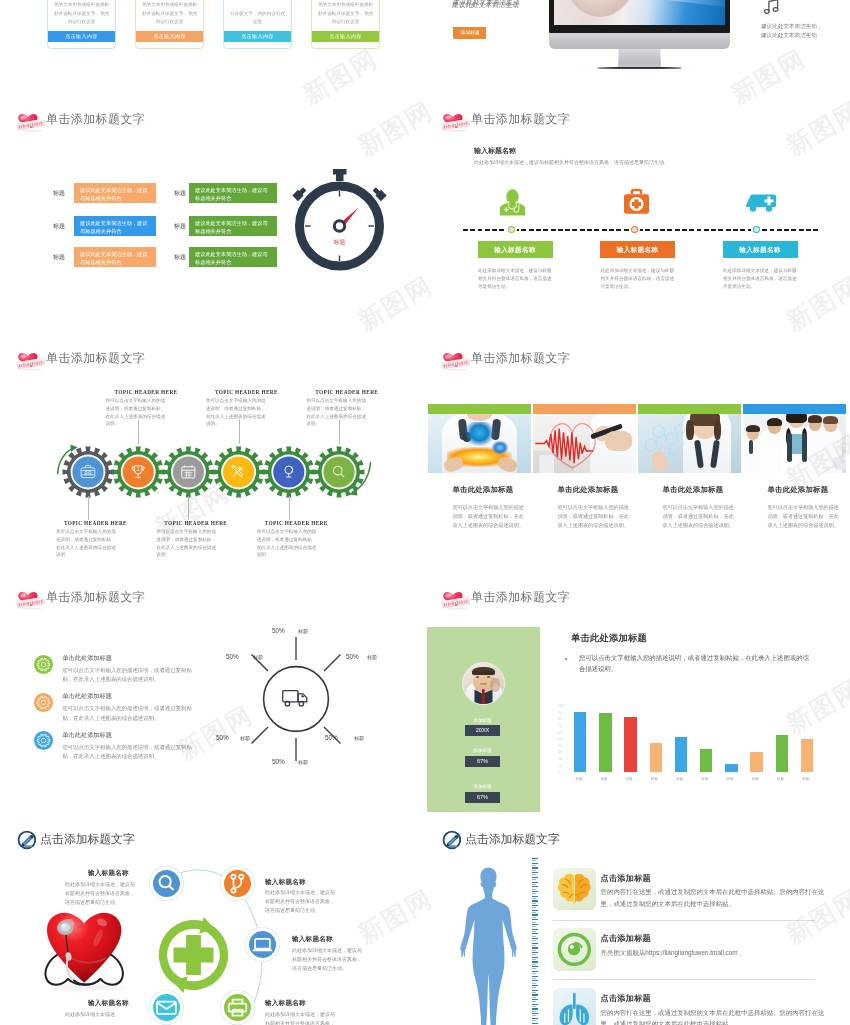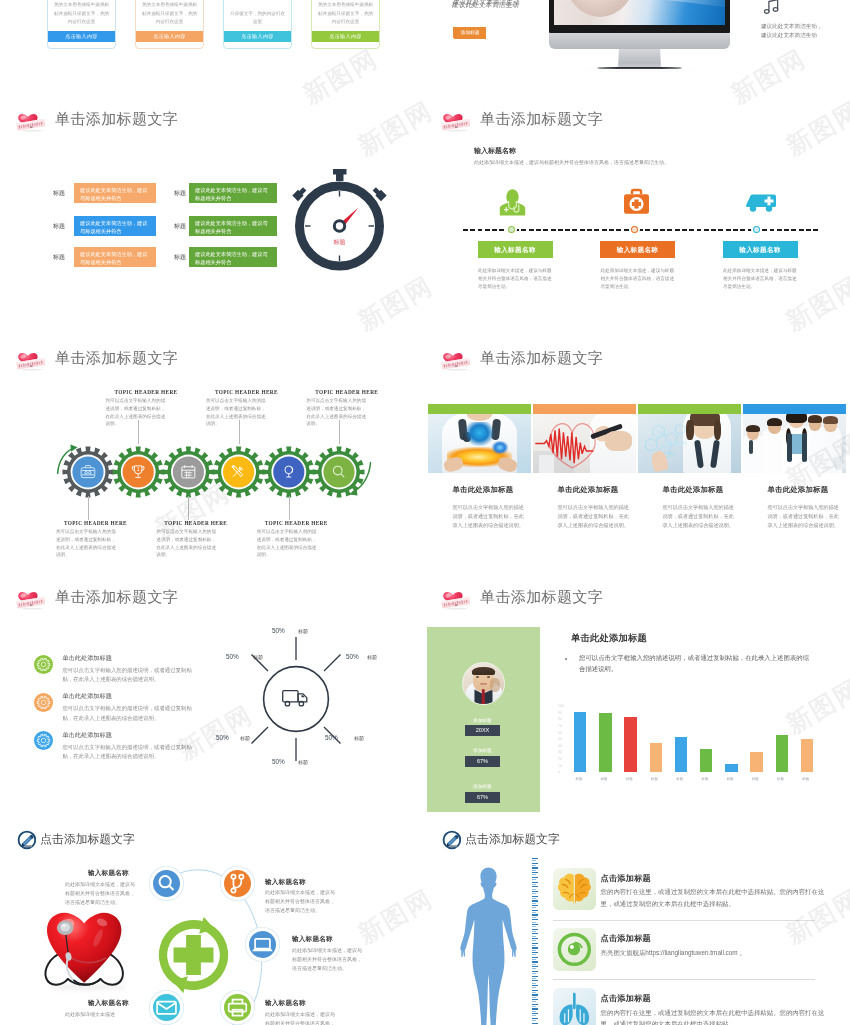--- a/index.html
+++ b/index.html
@@ -5,21 +5,21 @@
   html,body{margin:0;padding:0;}
   body{width:850px;height:1025px;background:#fff;overflow:hidden;
        font-family:"Liberation Sans",sans-serif;color:#585858;
        -webkit-font-smoothing:antialiased;}
   .page{position:relative;width:850px;height:1025px;overflow:hidden;background:#fff;}
   .slide{position:absolute;width:425px;height:239px;overflow:hidden;background:#fff;}
 
   
   .sld-head{position:absolute;left:16px;top:11px;display:flex;align-items:center;}
   .heart-logo{position:relative;width:30px;height:24px;flex:none;margin-top:2px;}
-  .sld-title{font-size:15px;color:#6e6e6e;letter-spacing:.4px;margin-left:9px;
+  .sld-title{font-size:12px;color:#6e6e6e;letter-spacing:.4px;margin-left:0;
              white-space:nowrap;font-weight:400;}
   .pen-logo{width:19.8px;height:19.8px;flex:none;}
   .sld-title-b{font-size:11.8px;color:#4a4a4a;letter-spacing:0;margin-left:4px;
                white-space:nowrap;font-weight:400;}
 
   
   .wm{position:absolute;font-size:25px;color:#000;opacity:.055;font-weight:700;
       transform:rotate(-30deg);letter-spacing:2px;pointer-events:none;
       white-space:nowrap;}
 

